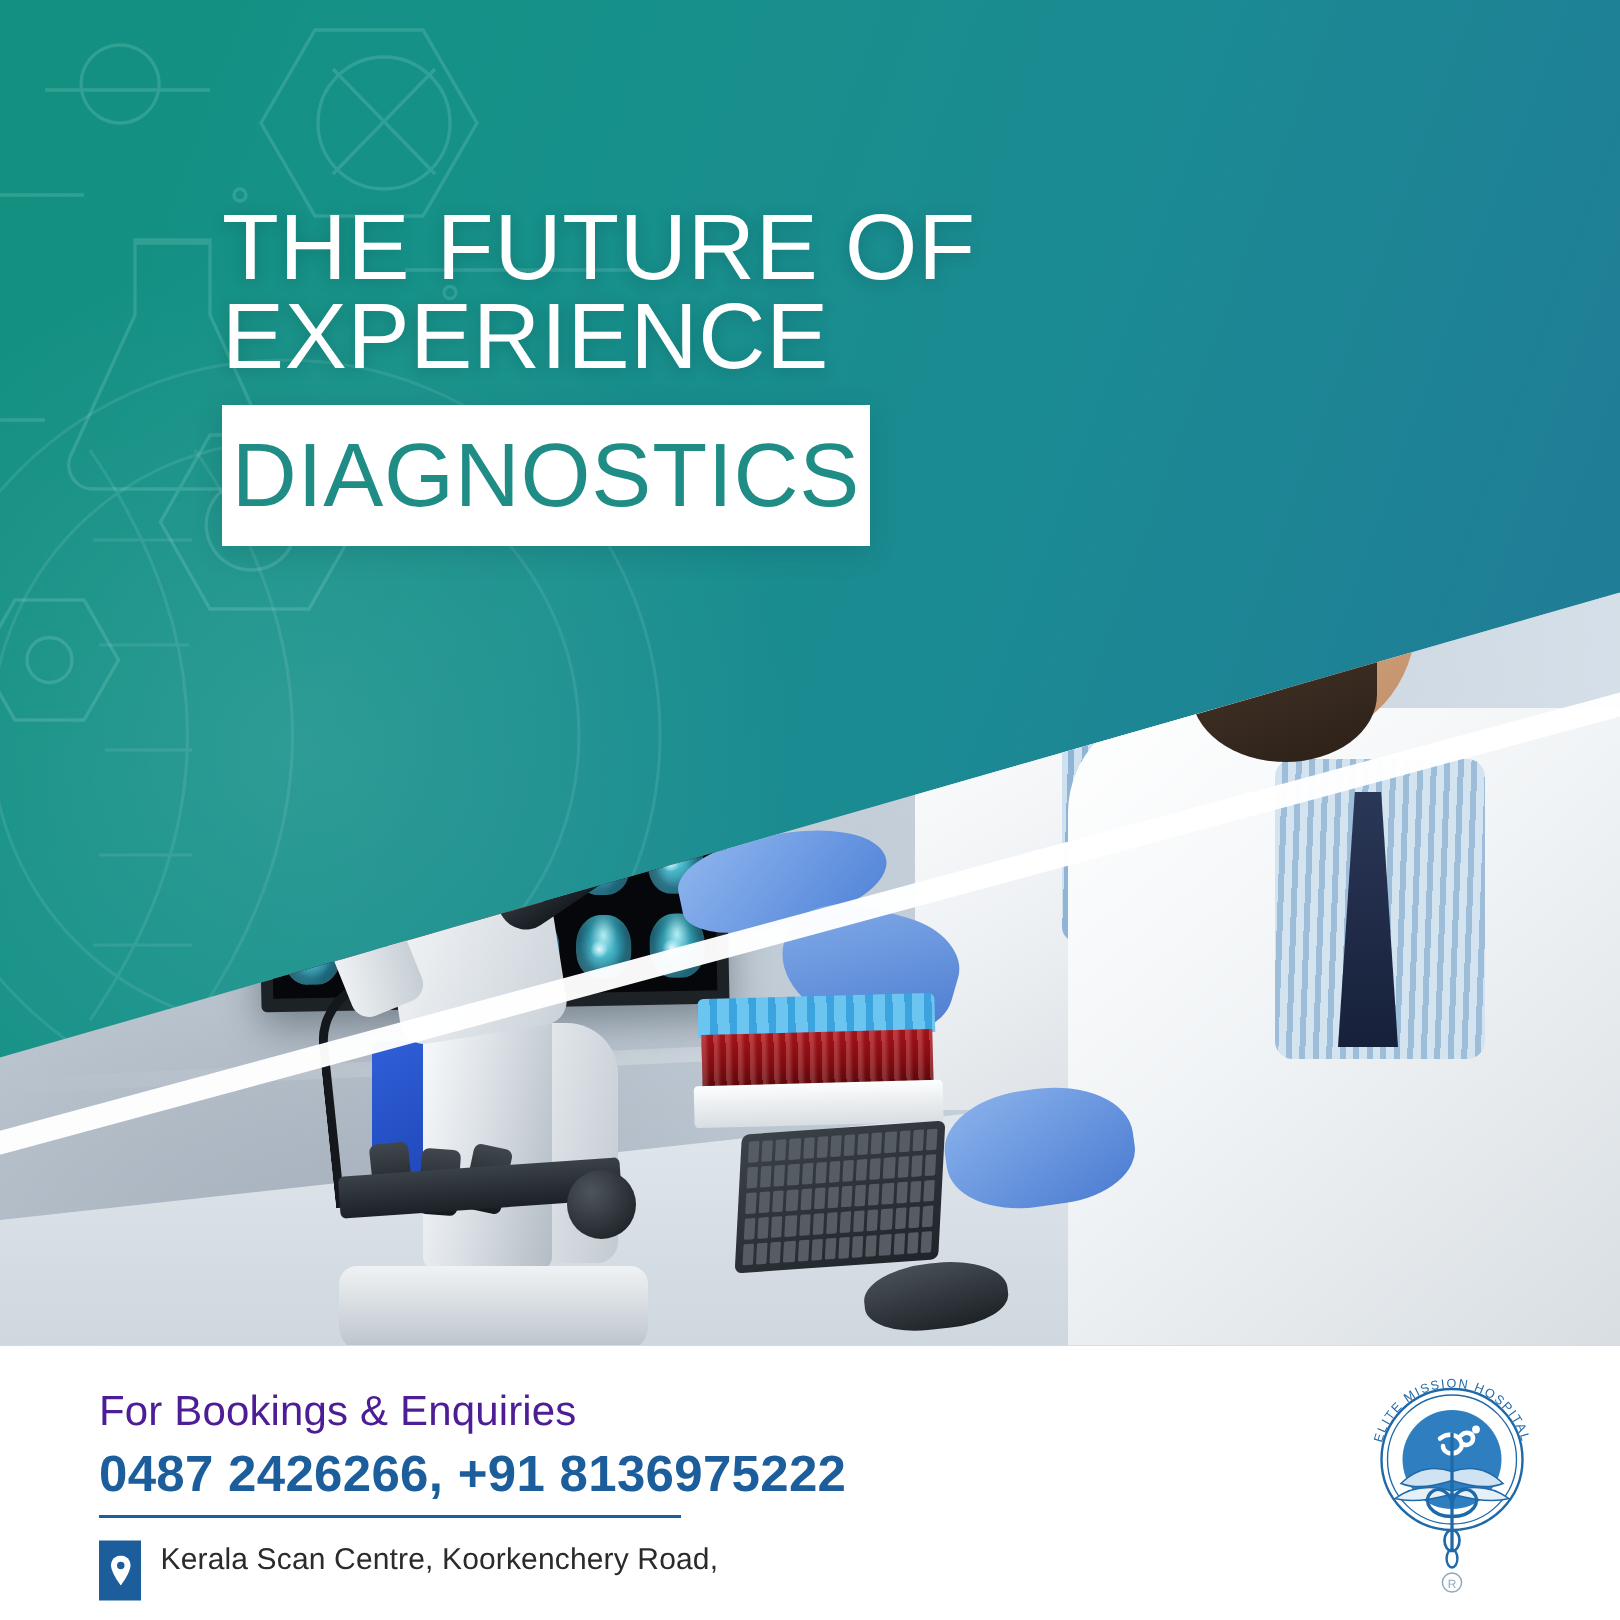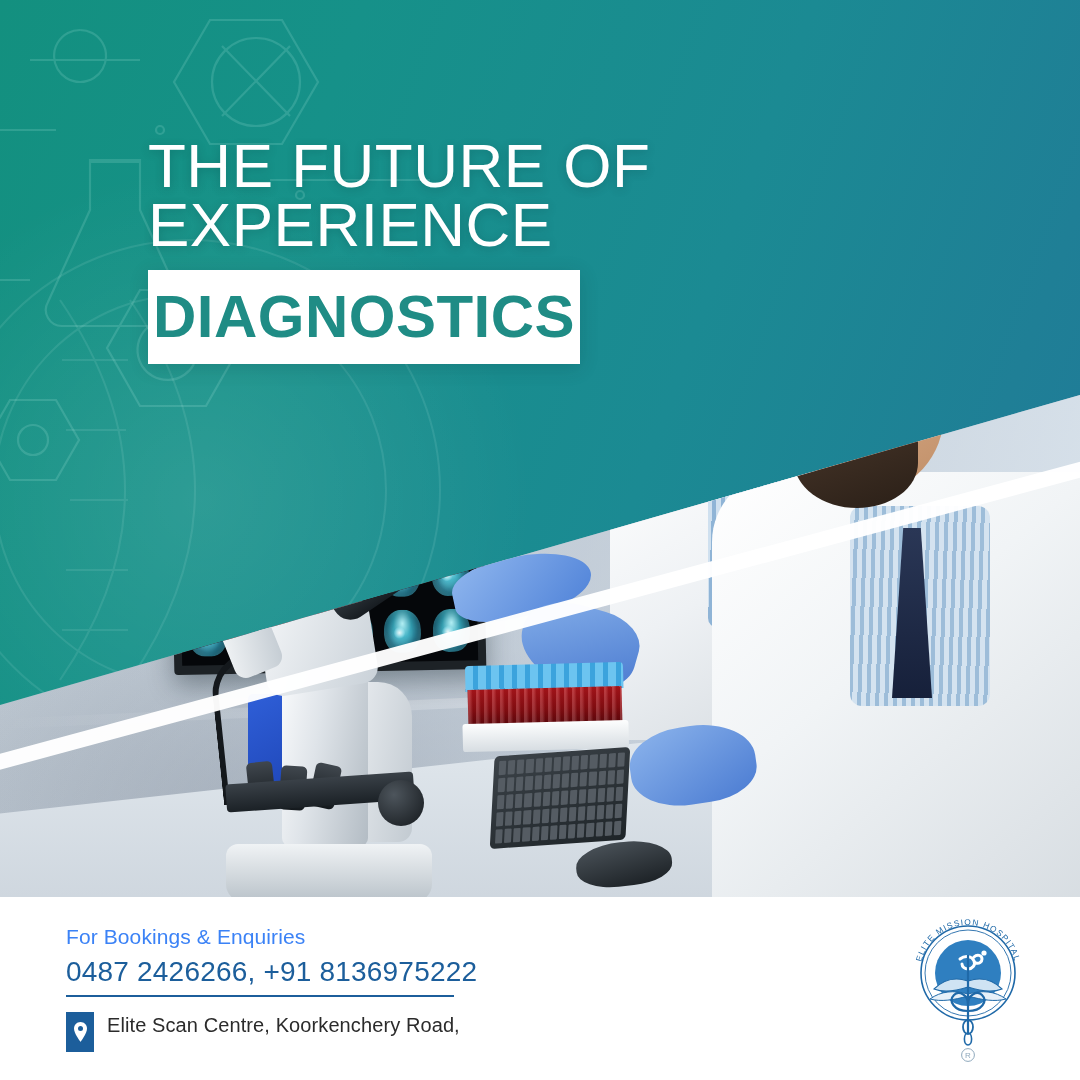--- a/index.html
+++ b/index.html
@@ -318,41 +318,41 @@
     text-shadow:0 2px 10px rgba(0,40,45,.22);
   }
   .hl-band {
     margin-top:16px;
     background:#ffffff;
     width:432px; height:94px;
     display:flex; align-items:center; justify-content:center;
     box-shadow:0 4px 18px rgba(0,40,45,.16);
   }
   .hl-band span {
-    font-size:60px; font-weight:bold; letter-spacing:.5px;
+    font-size:60px; font-weight:normal; letter-spacing:.5px;
     color:#1f8c85;
     line-height:60px;
   }
 
   
   .url {
     position:absolute; right:66px; top:36px; z-index:7;
     font-size:23px; color:#ffffff; letter-spacing:.1px;
   }
 
   
   .footer {
     position:absolute; left:0; top:897px; width:1080px; height:183px;
     background:#ffffff;
   }
   .f-left { position:absolute; left:66px; top:28px; }
-  .f-book { font-size:21px; color:#3b82f6; letter-spacing:.1px; }
+  .f-book { font-size:28px; color:#4c1d95; letter-spacing:.1px; }
   .f-phone {
     margin-top:7px;
-    font-size:28px; font-weight:normal; color:#1c5e9b; letter-spacing:.2px;
+    font-size:34px; font-weight:bold; color:#1c5e9b; letter-spacing:.2px;
     white-space:nowrap;
   }
   .f-rule { margin-top:7px; width:388px; height:2px; background:#1c5e9b; }
   .f-addr-wrap { margin-top:15px; display:flex; align-items:flex-start; gap:13px; }
   .pin {
     flex:0 0 auto;
     width:28px; height:40px;
     background:#1c5e9b;
     display:flex; align-items:center; justify-content:center;
   }
@@ -638,21 +638,21 @@
       <div class="f-rule"></div>
 
       <div class="f-addr-wrap">
         <div class="pin">
           <svg viewBox="0 0 15 20">
             <path d="M7.5 0C3.9 0 1 2.9 1 6.5 1 11.4 7.5 20 7.5 20S14 11.4 14 6.5C14 2.9 11.1 0 7.5 0z" fill="#ffffff"></path>
             <circle cx="7.5" cy="6.6" r="2.5" fill="#1c5e9b"></circle>
           </svg>
         </div>
         <div class="f-addr">
-          <div>Elite Scan Centre, Koorkenchery Road,</div>
+          <div>Kerala Scan Centre, Koorkenchery Road,</div>
         </div>
       </div>
     </div>
 
     <div class="logo">
       <svg viewBox="0 0 128 150">
         <defs>
           <path id="arcTop" d="M16 58 A48 48 0 0 1 112 58"></path>
         </defs>
         <circle cx="64" cy="58" r="47" fill="none" stroke="#1f69a8" stroke-width="1.6"></circle>

